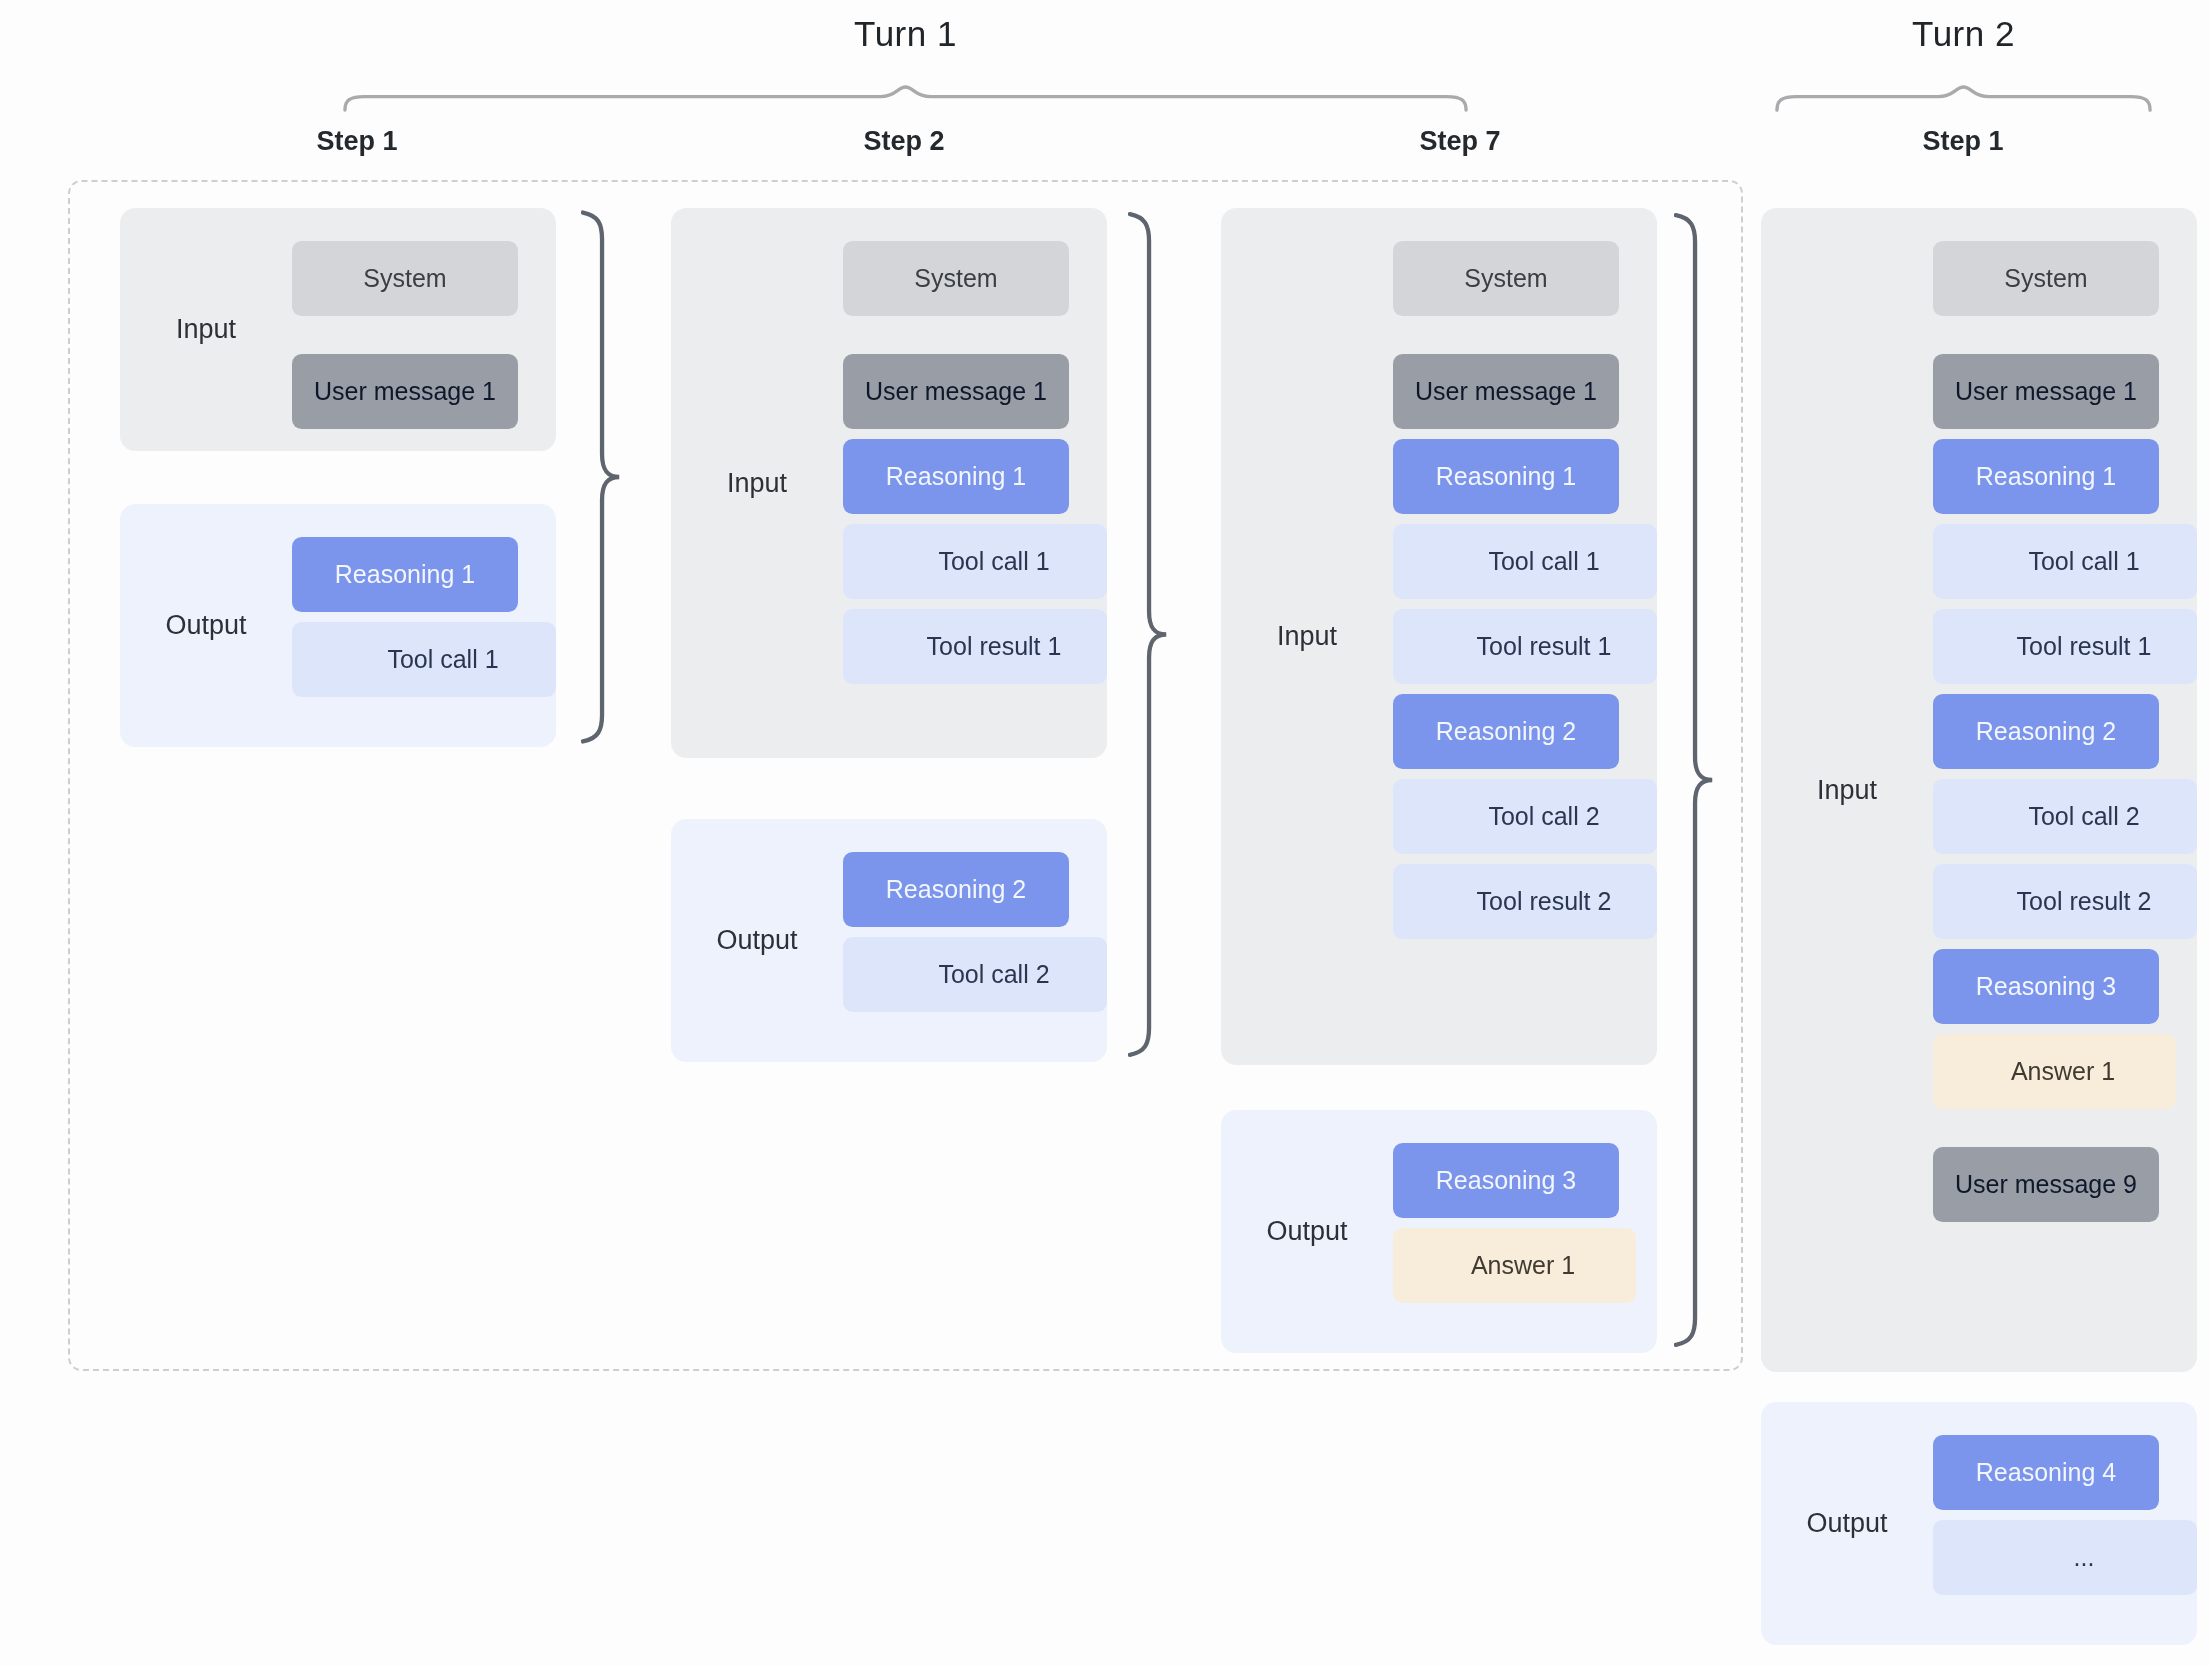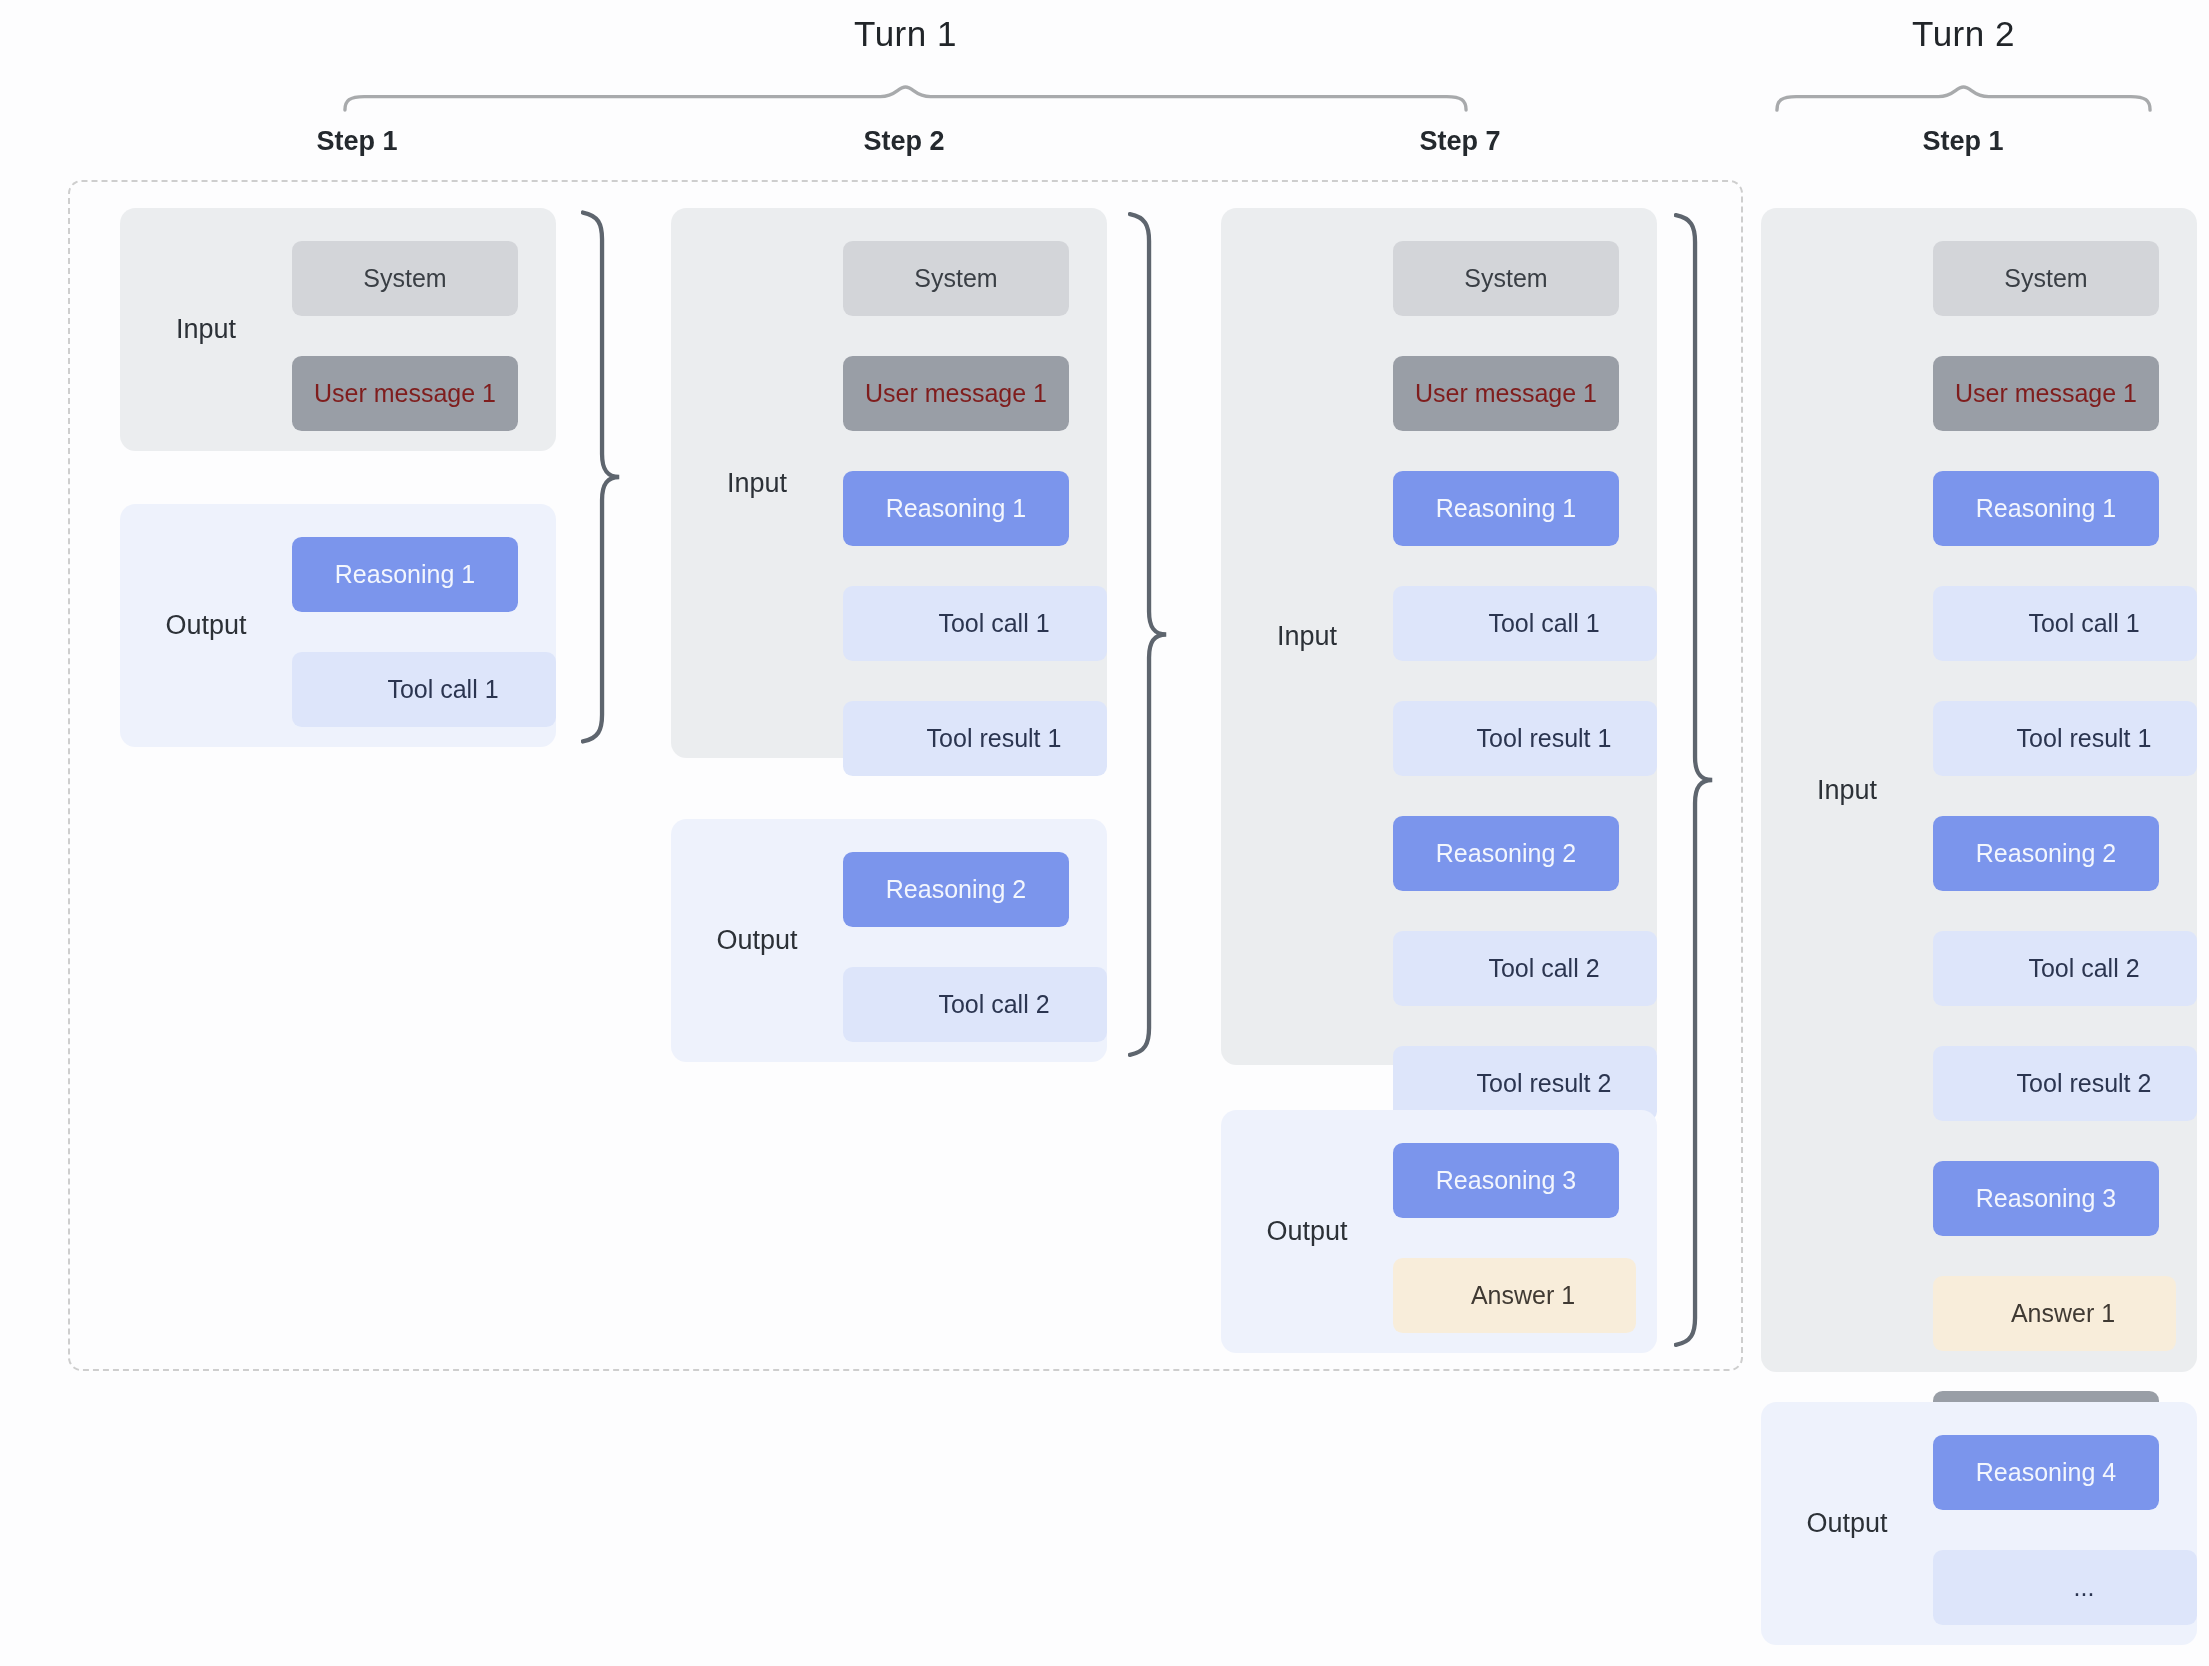--- a/index.html
+++ b/index.html
@@ -36,29 +36,29 @@
   }
   .panel.input{background:var(--panel-input,#ebedef);}
   .panel.output{background:var(--panel-output,#eef2fc);}
   .panel-label{
     position:absolute;left:0;top:0;bottom:0;width:172px;
     display:flex;align-items:center;justify-content:center;
     font-size:27px;color:#2c3137;
   }
   .chips{
     position:absolute;left:172px;top:33px;
-    display:flex;flex-direction:column;gap:40px;
+    display:flex;flex-direction:column;gap:10px;
   }
   .chip{
     width:226px;height:75px;border-radius:9.7px;
     display:flex;align-items:center;justify-content:center;
     font-size:25px;white-space:nowrap;
   }
   .chip.system{background:var(--chip-system,#d3d5d9);color:#3a3f45;}
-  .chip.user{background:var(--chip-user,#999ea6);color:#7f1d1d;}
+  .chip.user{background:var(--chip-user,#999ea6);color:#0f172a;margin-top:28px;}
   .chip.reasoning{background:var(--chip-reasoning,#7b95ec);color:#f3f6fd;}
   .chip.tool,.chip.ellipsis{background:var(--chip-tool,#dde5fa);color:#2b3550;padding-left:38px;}
   .chip.answer{background:var(--chip-answer,#f8edda);color:#403a33;padding-left:17px;}
   .brace{position:absolute;}
 </style>
 </head>
 <body>
 
 <div id="canvas" style="--page-bg: #fdfdfe; --panel-input: #ebedef; --panel-output: #eef2fc; --chip-system: #d3d5d9; --chip-user: #999ea6; --chip-reasoning: #7b95ec; --chip-tool: #dde5fa; --chip-answer: #f8edda; --dashed-border: #cecece;">
   <div class="turn-title" style="left:343px;width:1125px;">Turn 1</div>

